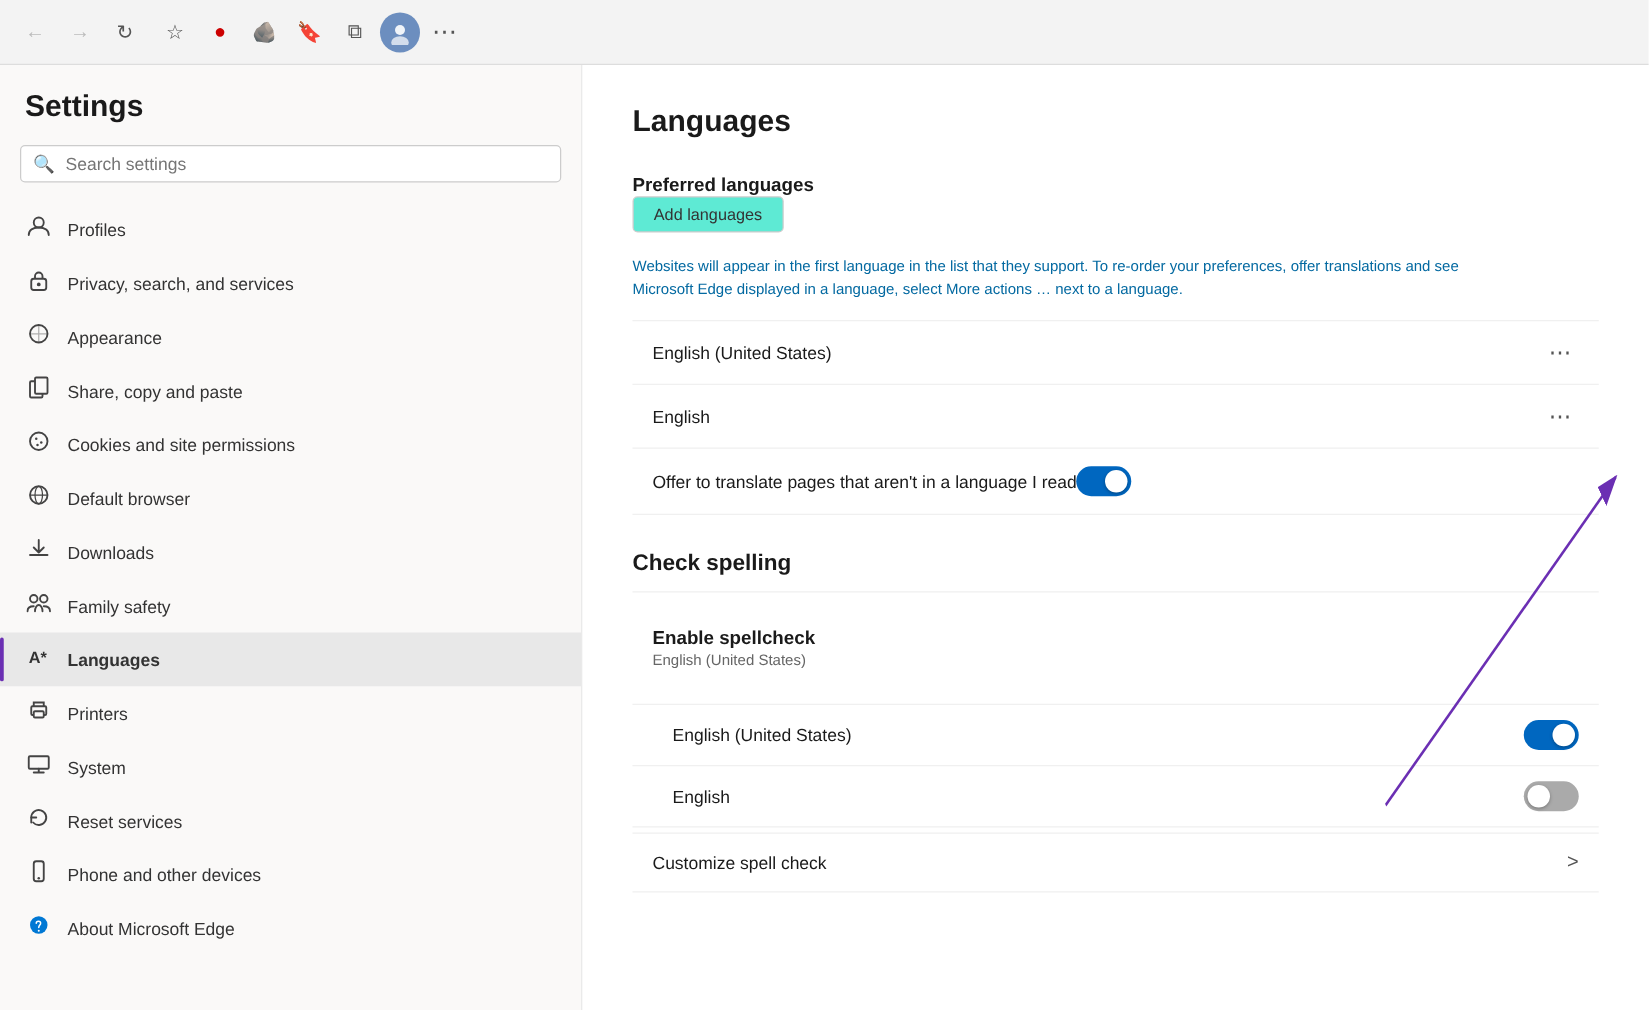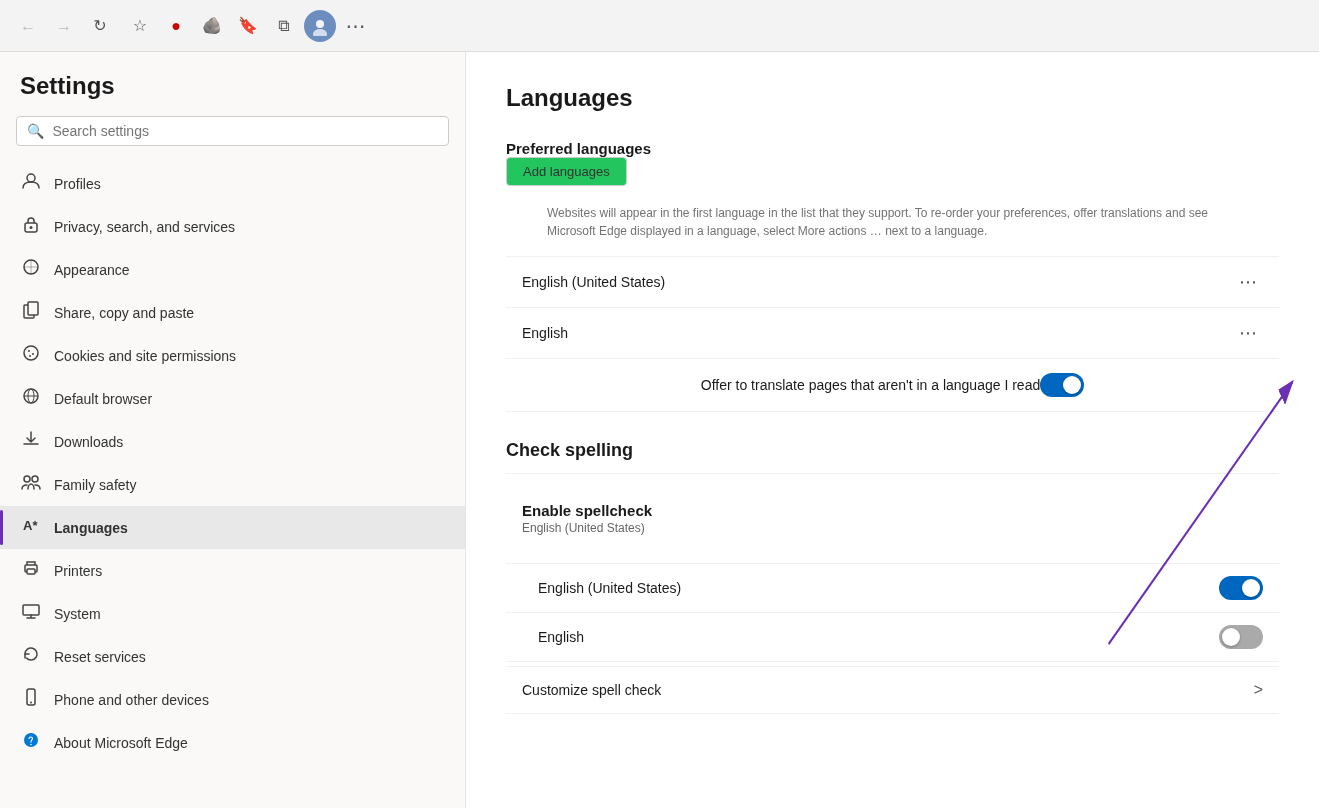--- a/index.html
+++ b/index.html
@@ -156,35 +156,34 @@
       flex-direction: column;
     }
     .pref-lang-title {
       font-size: 15px;
       font-weight: 600;
       color: #1a1a1a;
     }
     .add-lang-btn {
       padding: 6px 16px;
       border: 1px solid #ccc;
-      background: #22c55e;
+      background: #5eead4;
       border-radius: 4px;
       cursor: pointer;
       font-size: 13px;
       color: #333;
       white-space: nowrap;
     }
 
     .pref-lang-desc {
       font-size: 12px;
-      color: #737373;
+      color: #0369a1;
       margin-bottom: 16px;
       max-width: 700px;
       line-height: 1.5;
-      margin-left: 41px;
     }
 
     .lang-item {
       display: flex;
       align-items: center;
       justify-content: space-between;
       padding: 12px 16px;
       border-bottom: 1px solid #f0f0f0;
     }
     .lang-item:first-child { border-top: 1px solid #f0f0f0; }
@@ -196,21 +195,21 @@
       color: #555;
       font-size: 18px;
       padding: 2px 6px;
       border-radius: 4px;
     }
 
     
     .translate-row {
       display: flex;
       align-items: center;
-      justify-content: center;
+      justify-content: flex-start;
       padding: 14px 16px;
       border-bottom: 1px solid #f0f0f0;
     }
     .translate-label { font-size: 14px; color: #1a1a1a; font-weight: 500; }
 
     
     .toggle {
       position: relative;
       width: 44px;
       height: 24px;

